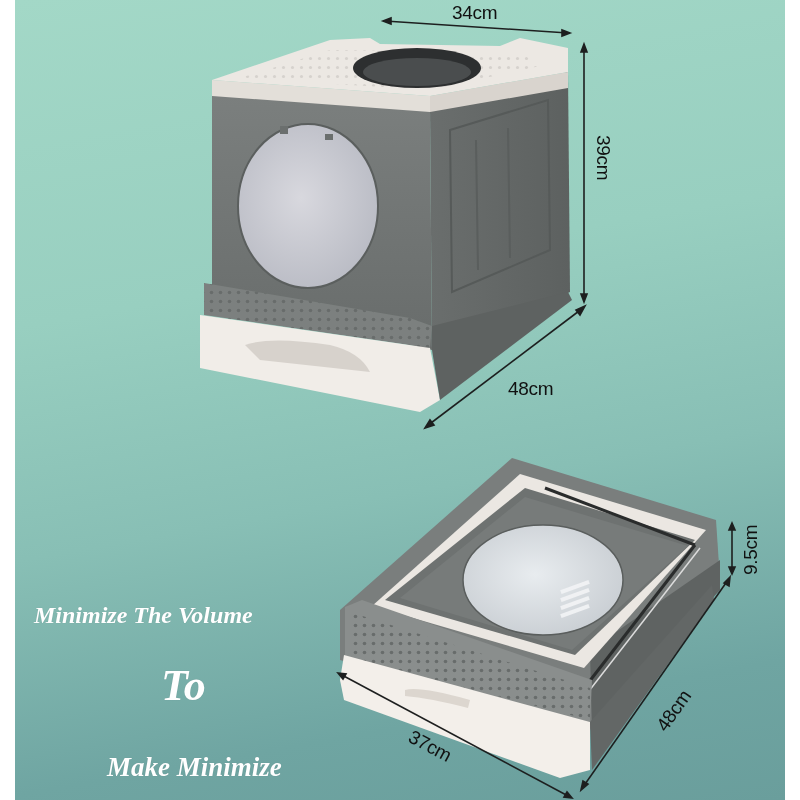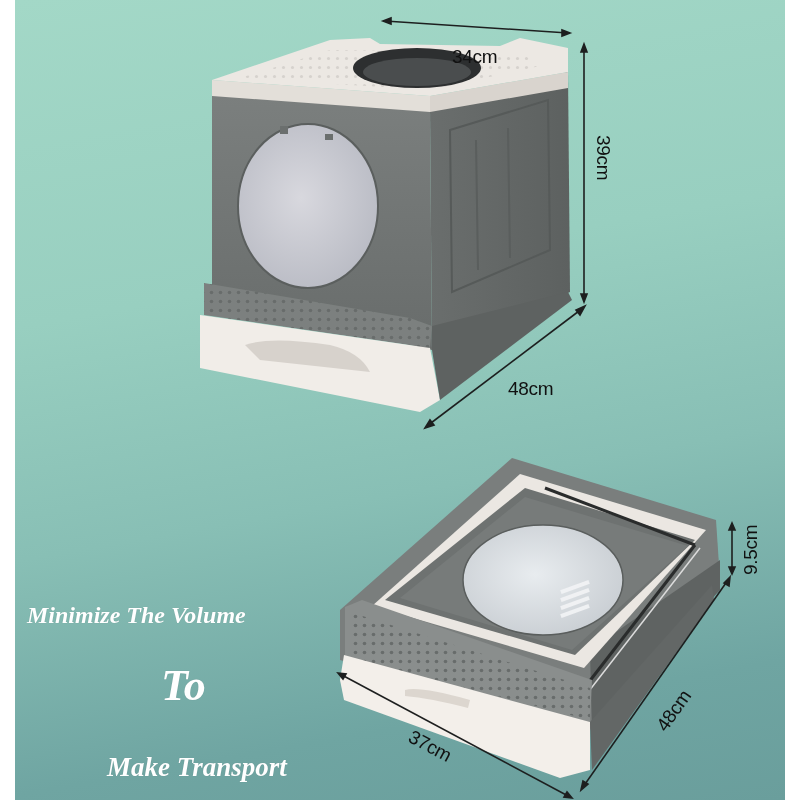--- a/index.html
+++ b/index.html
@@ -127,22 +127,22 @@
     <polygon points="732,574 729,567 735,567"></polygon>
     <line x1="583" y1="787" x2="728" y2="580"></line>
     <polygon points="581,790 583,781 588,784"></polygon>
     <polygon points="730,577 724,583 729,586"></polygon>
     <line x1="340" y1="674" x2="570" y2="797"></line>
     <polygon points="338,673 346,674 343,679"></polygon>
     <polygon points="572,798 564,797 567,792"></polygon>
   </g>
 </svg>
 
-<div class="dim" style="left:452px; top:2px;margin-top:44px;">34cm</div>
+<div class="dim" style="left:452px; top:2px;">34cm</div>
 <div class="dim" style="left:578px; top:165px; transform: rotate(90deg); transform-origin: 0 0; left:614px; top:135px;">39cm</div>
 <div class="dim" style="left:508px; top:378px;">48cm</div>
 <div class="dim" style="transform: rotate(-90deg); transform-origin: 0 0; left:740px; top:575px;">9.5cm</div>
 <div class="dim" style="transform: rotate(-55deg); transform-origin: 0 0; left:652px; top:723px;">48cm</div>
 <div class="dim" style="transform: rotate(28deg); transform-origin: 0 0; left:415px; top:726px;">37cm</div>
 
-<div class="slogan" style="left:27px; top:602px; font-size:24px;">Minimize The Volume</div>
+<div class="slogan" style="left:34px; top:602px; font-size:24px;">Minimize The Volume</div>
 <div class="slogan" style="left:113px; top:660px; font-size:44px;margin-left:48px;">To</div>
-<div class="slogan" style="left:107px; top:752px; font-size:27px;">Make Transport</div>
+<div class="slogan" style="left:107px; top:752px; font-size:27px;">Make Minimize</div>
 
 </body></html>

